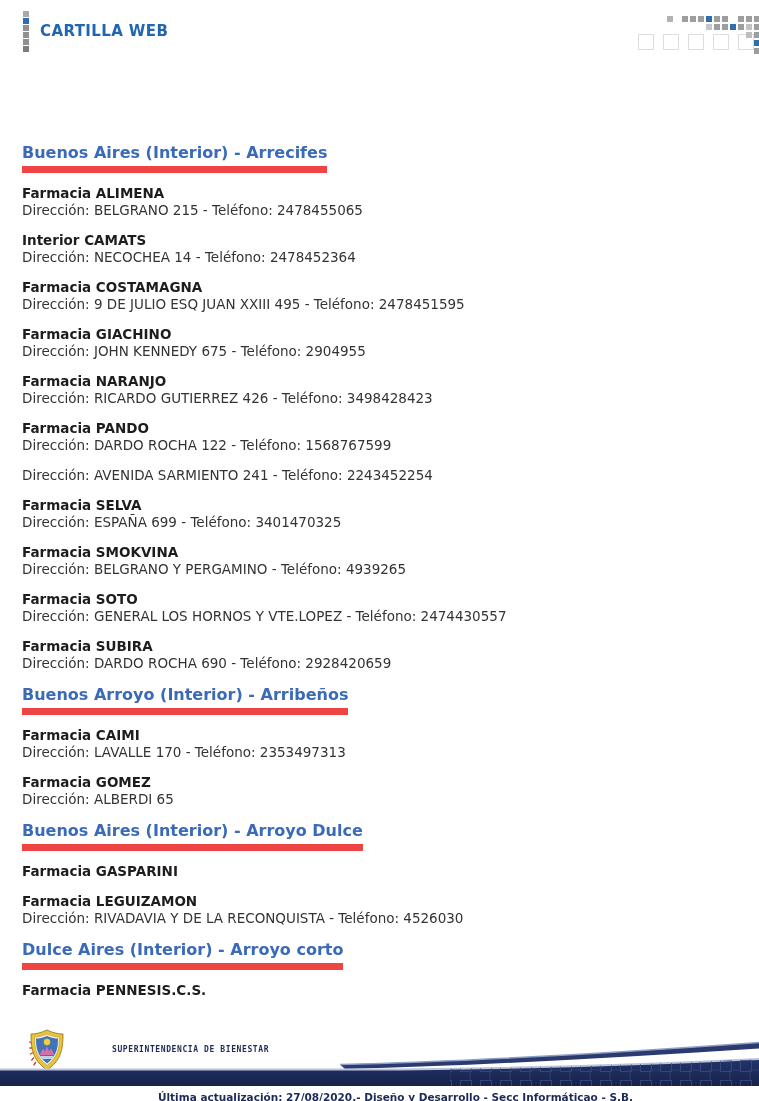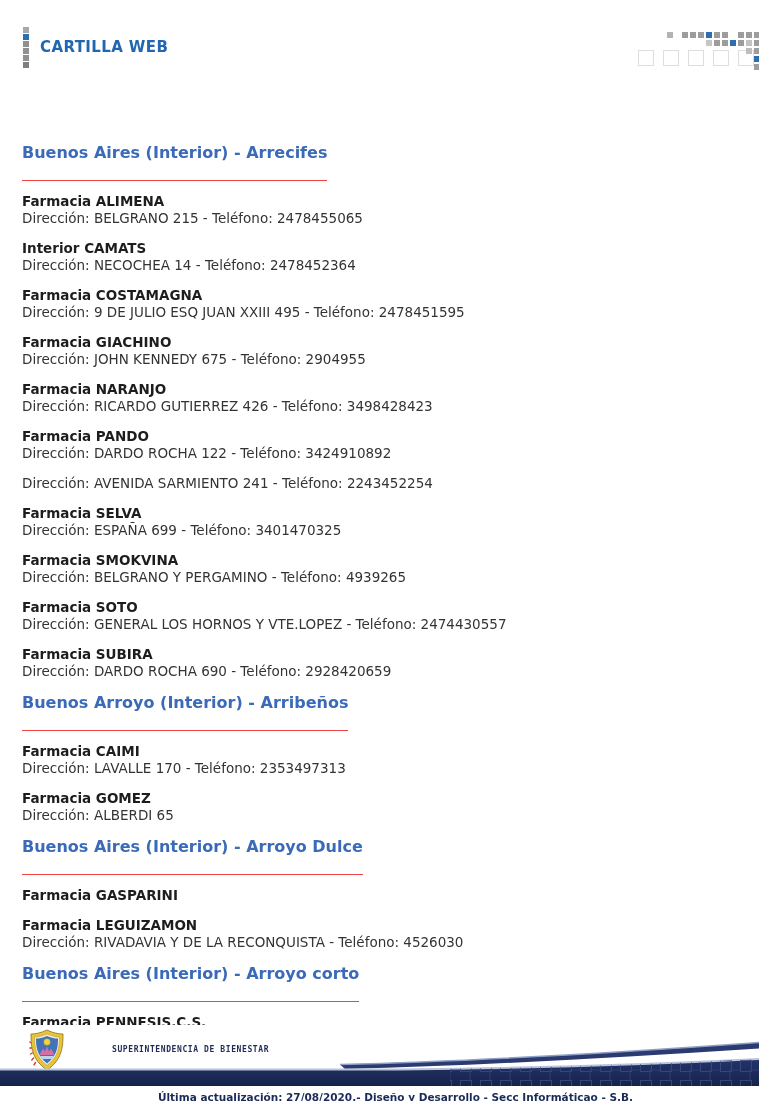--- a/index.html
+++ b/index.html
@@ -7,39 +7,39 @@
   .page {
     position: relative;
     width: 759px;
     height: 1101px;
     background: #ffffff;
     font-family: "DejaVu Sans", sans-serif;
     overflow: hidden;
   }
 
   
-  .header { position: absolute; top: 16px; left: 0; width: 759px; height: 60px; background: #ffffff; }
+  .header { position: absolute; top: 0; left: 0; width: 759px; height: 60px; background: #ffffff; }
   .logo-squares { position: absolute; left: 23px; top: 11px; width: 6px; }
   .logo-squares .sq { width: 6px; height: 6px; margin-bottom: 1px; }
   .brand {
     position: absolute; left: 40px; top: 22px;
     font-size: 15px; font-weight: bold; letter-spacing: 0.4px;
     color: #2166b0;
   }
   .deco-pattern { position: absolute; right: 0; top: 6px; }
 
   
   .content { position: absolute; left: 22px; top: 143px; width: 715px; }
   .section { margin: 0; }
   .section-title {
     display: inline-block;
     font-size: 16px; line-height: 19px; font-weight: bold;
     color: #3a6ab8;
-    border-bottom: 1px solid #ef4444;
-    padding-bottom: 18px;
+    border-bottom: 7px solid #ef4444;
+    padding-bottom: 4px;
     margin: 0 0 12px 0;
     text-decoration: none;
     cursor: pointer;
   }
   .section-title-wrap { margin: 0; }
   .entry { margin: 0 0 13px 0; }
   .entry .name {
     font-size: 13.5px; line-height: 17px; font-weight: bold; color: #1d1d1d;
   }
   .entry .details {
@@ -145,21 +145,21 @@
       <div class="details">Dirección: JOHN KENNEDY 675 - Teléfono: 2904955</div>
     </div>
 
     <div class="entry">
       <div class="name">Farmacia NARANJO</div>
       <div class="details">Dirección: RICARDO GUTIERREZ 426 - Teléfono: 3498428423</div>
     </div>
 
     <div class="entry">
       <div class="name">Farmacia PANDO</div>
-      <div class="details">Dirección: DARDO ROCHA 122 - Teléfono: 3424910892</div>
+      <div class="details">Dirección: DARDO ROCHA 122 - Teléfono: 1568767599</div>
     </div>
 
     <div class="entry">
       <div class="details">Dirección: AVENIDA SARMIENTO 241 - Teléfono: 2243452254</div>
     </div>
 
     <div class="entry">
       <div class="name">Farmacia SELVA</div>
       <div class="details">Dirección: ESPAÑA 699 - Teléfono: 3401470325</div>
     </div>
@@ -209,21 +209,21 @@
 
     <div class="entry">
       <div class="name">Farmacia LEGUIZAMON</div>
       <div class="details">Dirección: RIVADAVIA Y DE LA RECONQUISTA - Teléfono: 4526030</div>
     </div>
   </div>
     </div>
 
     <div class="section">
       <div class="section-title-wrap">
-        <a class="section-title">Buenos Aires (Interior) - Arroyo corto</a>
+        <a class="section-title">Dulce Aires (Interior) - Arroyo corto</a>
       </div>
       <div>
     <div class="entry">
       <div class="name">Farmacia PENNESIS.C.S.</div>
 
     </div>
   </div>
     </div>
   </div>
 

